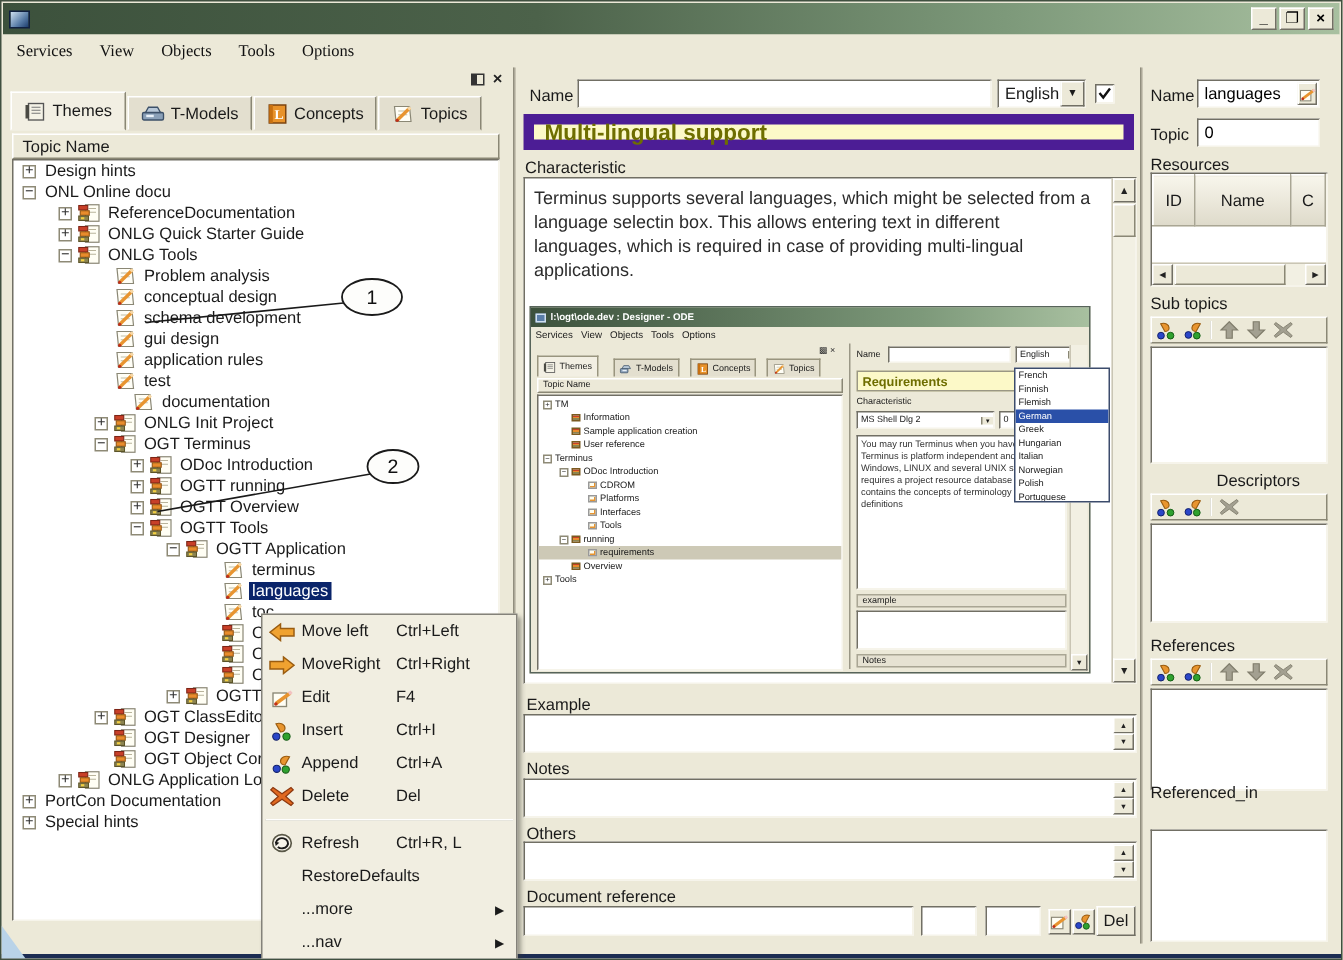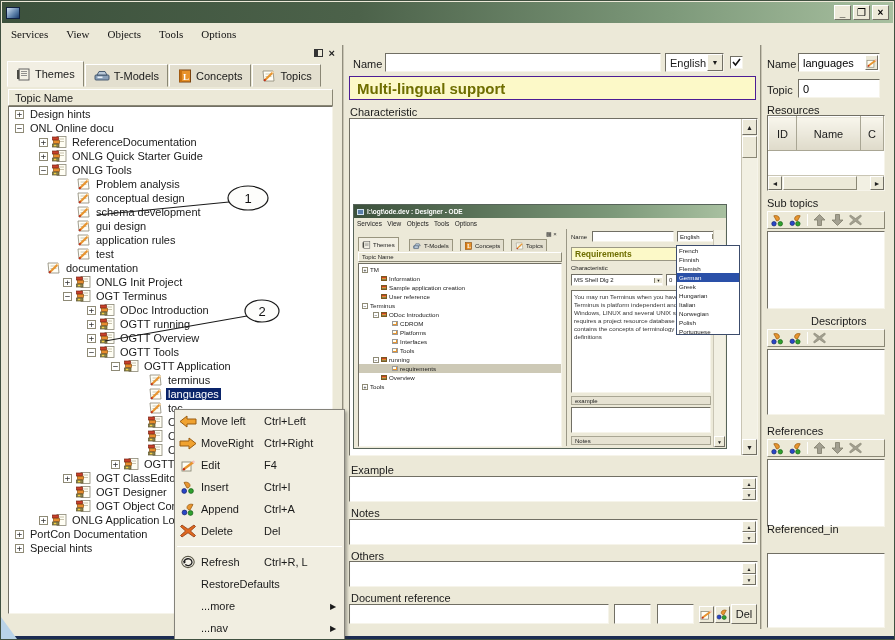--- a/index.html
+++ b/index.html
@@ -55,21 +55,21 @@
   .mi { height:22px; display:flex; align-items:center; }
   .mi-icon { width:26px; min-width:26px; display:flex; justify-content:center; }
   .mi-label { flex:1; }
   .mi-short { width:66px; text-align:left; }
   .mi-sub { width:14px; font-size:8px; }
   .msep { height:1px; background:#aaa795; margin:4px 2px; border-bottom:1px solid #fff; }
   
   .vdivider { top:44px; width:2px; height:584px; background:#c9c5b4; border-left:1px solid #918e7e; }
   label.fl { color:#1a1a1a; }
   .input { background:#fff; border:1px solid; border-color:#716f64 #f6f4ea #f6f4ea #716f64; padding:2px 4px; font:inherit; }
-  #banner { background:#fcf9c8; border:1px solid #4c1d95; color:#6e6e00; font-weight:bold; font-size:15px;
+  #banner { background:#fcf9c8; border:7px solid #4c1d95; color:#6e6e00; font-weight:bold; font-size:15px;
     display:flex; align-items:center; padding-left:7px; }
   .combo { background:#fff; border:1px solid; border-color:#716f64 #f6f4ea #f6f4ea #716f64;
     display:flex; align-items:center; }
   .combo .cv { flex:1; padding-left:4px; }
   .combo .cbtn { width:16px; align-self:stretch; background:#ece9d8; border:1px solid;
     border-color:#fff #716f64 #716f64 #fff; font-size:7px; display:flex; align-items:center; justify-content:center; }
   .checkbox { width:13px; height:13px; background:#fff; border:1px solid; border-color:#716f64 #f6f4ea #f6f4ea #716f64;
     display:flex; align-items:center; justify-content:center; }
   .sb-btn { background:#ece9d8; border:1px solid; border-color:#fff #716f64 #716f64 #fff;
     font-size:7px; display:flex; align-items:center; justify-content:center; color:#222; }
@@ -299,21 +299,21 @@
       <polygon points="2,1 12,1 13,11 3,11" fill="#fffef6" stroke="#8a8775" stroke-width="0.8"></polygon>
       <line x1="4.5" y1="4" x2="10" y2="4" stroke="#c0bca4" stroke-width="0.8"></line>
       <line x1="4.5" y1="6.5" x2="10.5" y2="6.5" stroke="#c0bca4" stroke-width="0.8"></line>
       <line x1="4" y1="10" x2="12" y2="2.2" stroke="#e8942f" stroke-width="2.2"></line>
       <line x1="11.2" y1="3" x2="12.6" y2="1.6" stroke="#f6d8a8" stroke-width="2"></line>
       <circle cx="3.8" cy="10.2" r="1.1" fill="#c03018"></circle>
           </svg>
         </span>
         <span class="tlabel">test</span>
       </div>
-      <div class="trow" style="padding-left: 24px;">
+      <div class="trow" style="padding-left: 66px;">
         <span class="espace"></span>
         <span class="ticon">
           <svg width="15" height="12" viewBox="0 0 15 12">
       <polygon points="2,1 12,1 13,11 3,11" fill="#fffef6" stroke="#8a8775" stroke-width="0.8"></polygon>
       <line x1="4.5" y1="4" x2="10" y2="4" stroke="#c0bca4" stroke-width="0.8"></line>
       <line x1="4.5" y1="6.5" x2="10.5" y2="6.5" stroke="#c0bca4" stroke-width="0.8"></line>
       <line x1="4" y1="10" x2="12" y2="2.2" stroke="#e8942f" stroke-width="2.2"></line>
       <line x1="11.2" y1="3" x2="12.6" y2="1.6" stroke="#f6d8a8" stroke-width="2"></line>
       <circle cx="3.8" cy="10.2" r="1.1" fill="#c03018"></circle>
           </svg>
@@ -723,20 +723,21 @@
     </svg>
 </div>
 
 <div id="banner" class="abs" style="left:348px;top:75px;width:407px;height:24px;">
   <span>Multi-lingual support</span>
 </div>
 
 <label class="fl abs" style="left:349px;top:105px;">Characteristic</label>
 
 <div class="abs whitebox sunken2" style="left:348px;top:117px;width:409px;height:338px;">
+  <div class="abs" style="left:6px;top:5px;width:372px;font-size:12px;line-height:16px;color:#2c2c2c;">Terminus supports several languages, which might be selected from a language selectin box. This allows entering text in different languages, which is required in case of providing multi-lingual applications.</div>
 
   <div class="abs" style="right:0;top:0;bottom:0;width:16px;background:#f2f0e3;border-left:1px solid #c9c5b4;">
     <div class="sb-btn abs" style="left:0;top:0;width:15px;height:16px;">▲</div>
     <div class="abs raised" style="left:0;top:17px;width:15px;height:22px;background:#ece9d8;"></div>
     <div class="sb-btn abs" style="left:0;bottom:0;width:15px;height:16px;">▼</div>
   </div>
 </div>
 
 <div id="mini" class="abs">
     <div class="abs" style="left: 0px; top: 0px; right: 0px; height: 13px; background: linear-gradient(90deg, rgb(60, 81, 60), rgb(125, 153, 122) 70%, rgb(168, 192, 160)); color: rgb(255, 255, 255); font-size: 6.5px; font-weight: bold; display: flex; align-items: center; padding-left: 3px; gap: 3px;">

